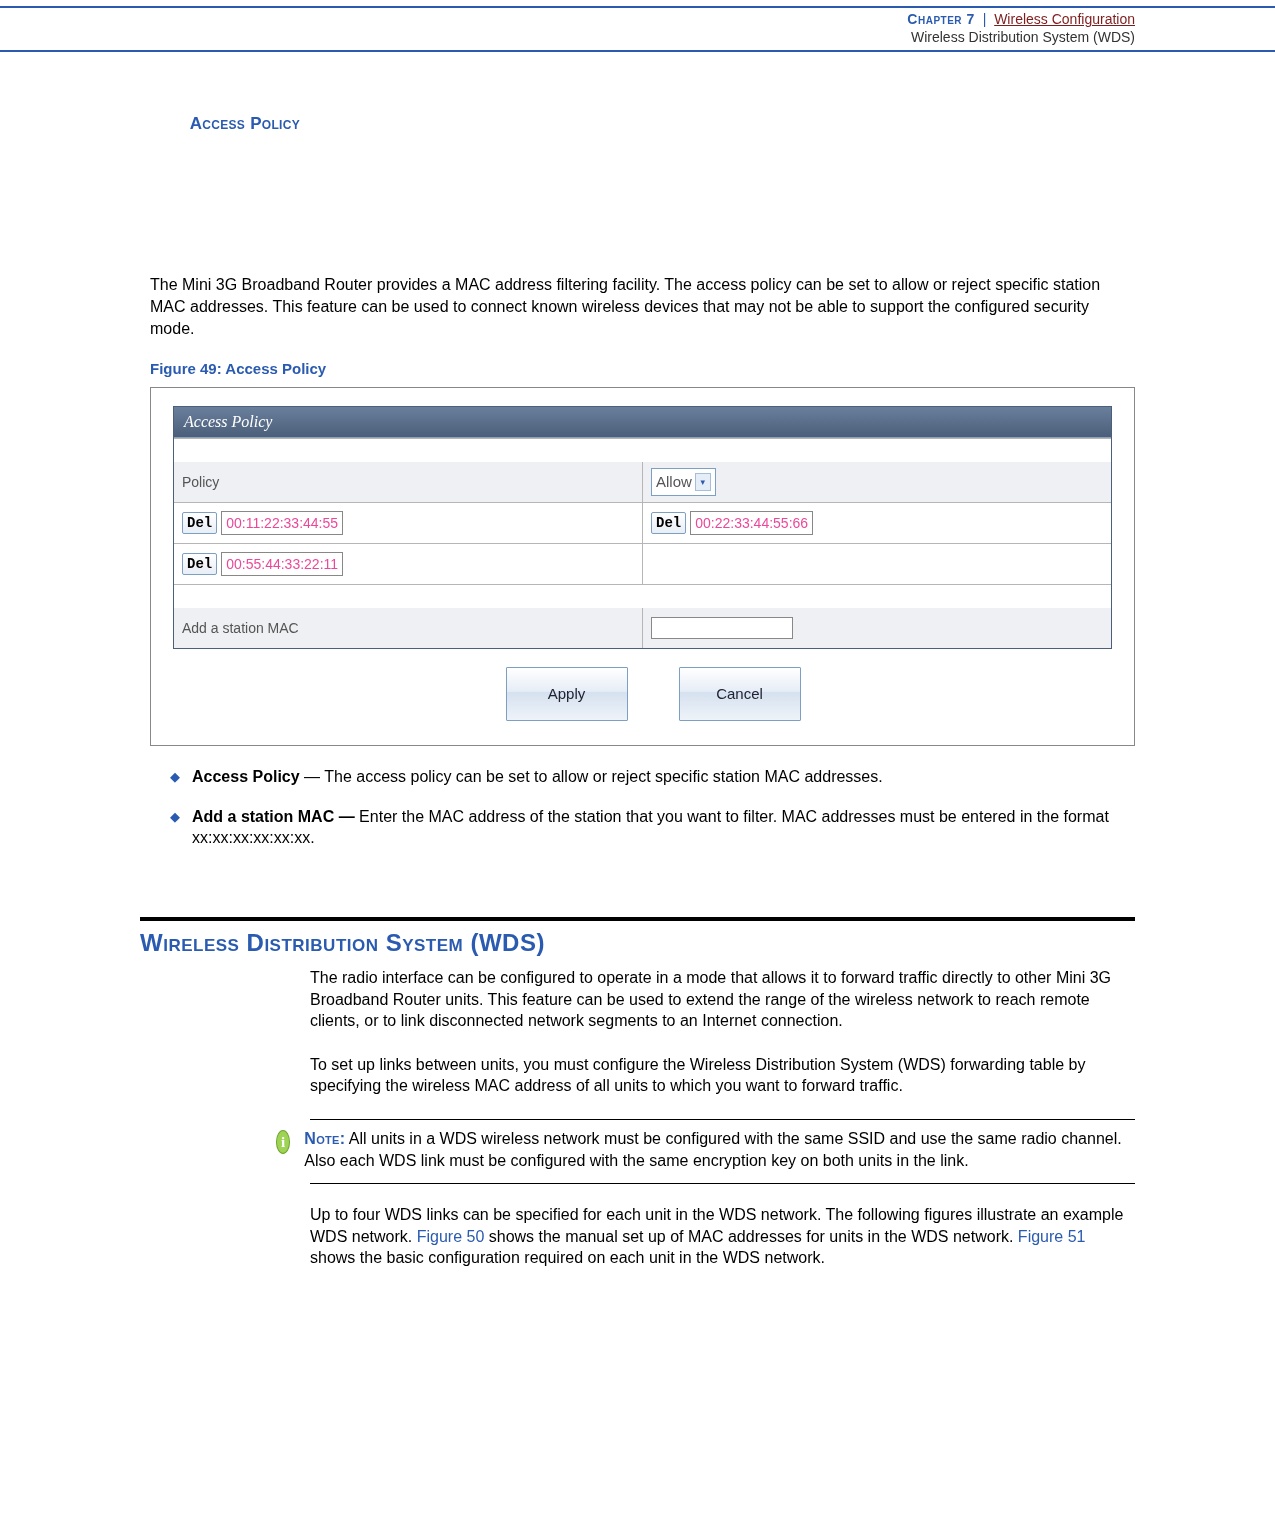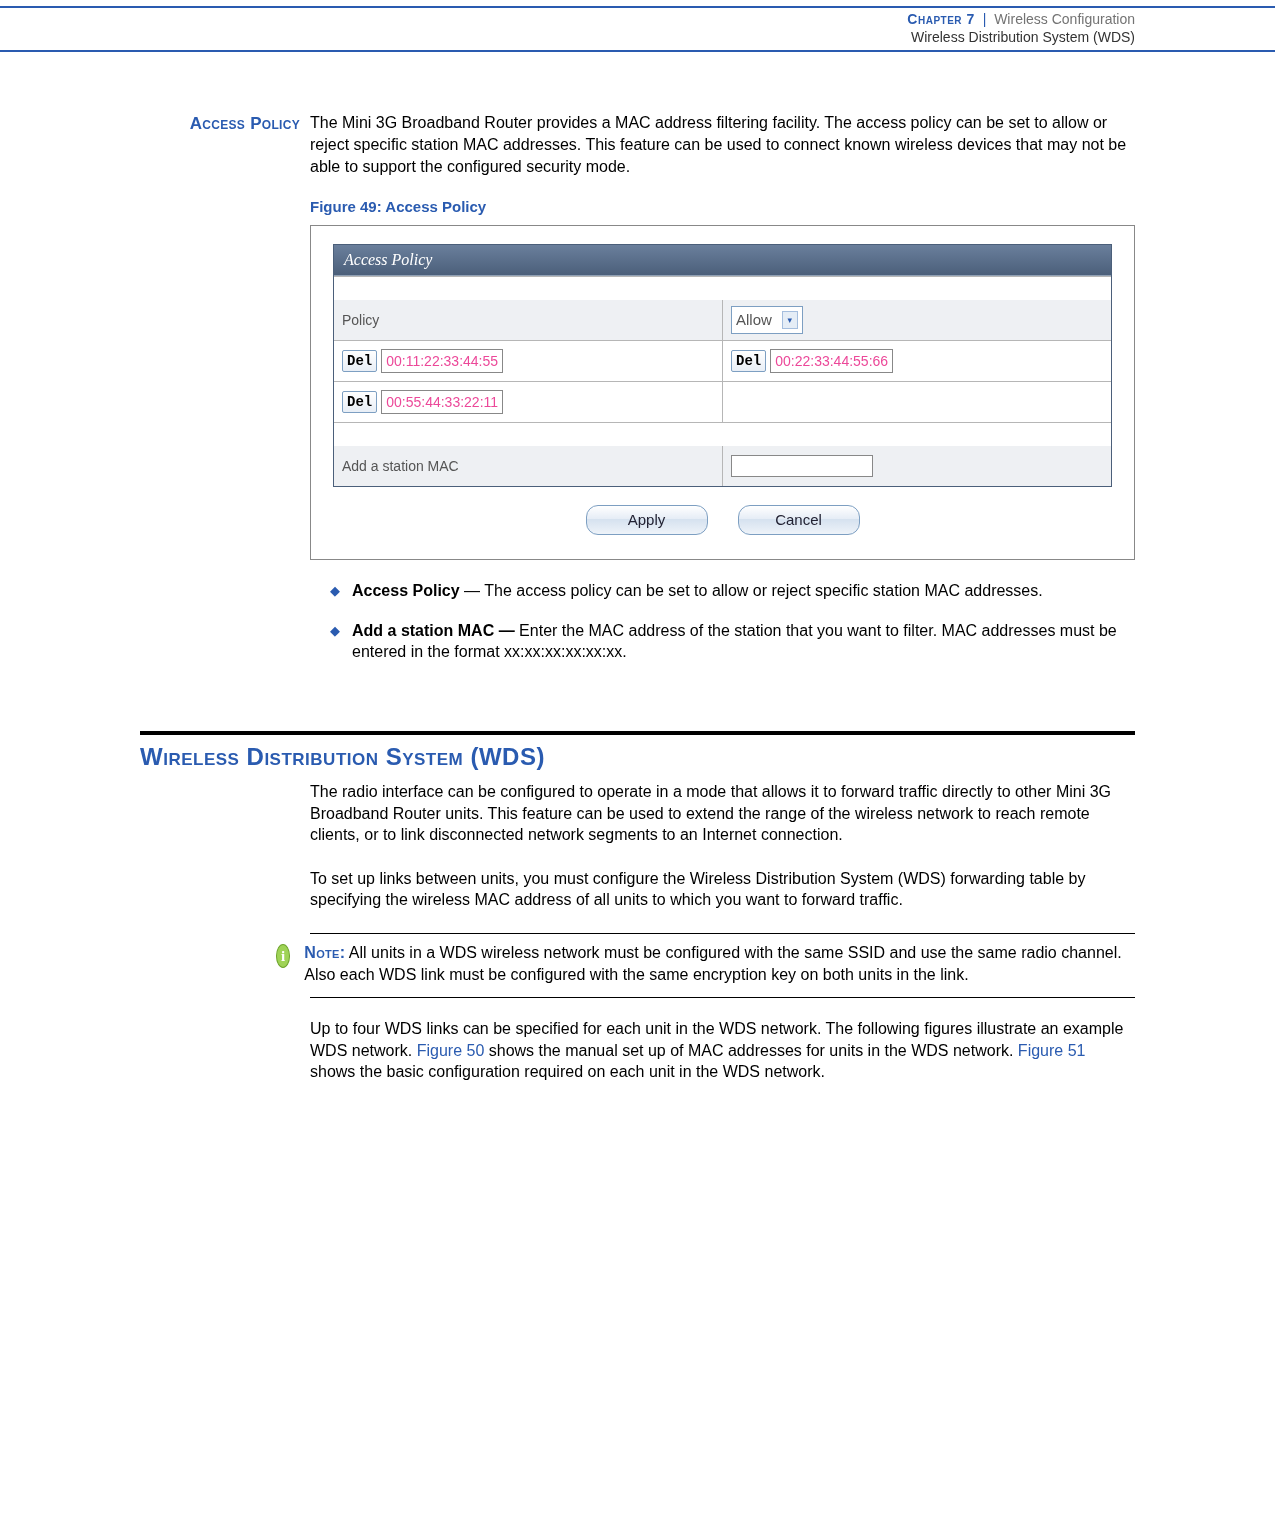--- a/index.html
+++ b/index.html
@@ -24,28 +24,29 @@
     font-size: 14px;
     line-height: 1.3;
   }
   .topbar .chapter {
     color: #2a5bb0;
     font-weight: bold;
     letter-spacing: 0.5px;
     font-variant: small-caps;
   }
   .topbar .pipe { color: #2a5bb0; padding: 0 4px; }
-  .topbar .wconf { color: #737373; }
+  .topbar .wconf { color: #7f1d1d; text-decoration: underline; }
   .topbar .subline { color: #333; }
   .content {
     margin: 60px 140px 0 140px;
   }
   .row {
     display: flex;
     align-items: flex-start;
+    flex-direction: column;
   }
   .leftlabel {
     width: 160px;
     flex: 0 0 160px;
     text-align: right;
     color: #2a5bb0;
     font-weight: bold;
     font-variant: small-caps;
     letter-spacing: 0.3px;
     font-size: 17px;
@@ -96,21 +97,21 @@
   .ap-cell + .ap-cell { border-left: 1px solid #b6b6b6; }
   .shade { background: #eef0f3; color: #555; font-family: Arial, sans-serif; font-size: 14px; margin-top: 23px;}
   .sel {
     font-family: Arial, sans-serif;
     font-size: 15px;
     border: 1px solid #7d9fc2;
     background: #fff;
     padding: 2px 4px;
     display: inline-flex;
     align-items: center;
-    gap: 10px;
+    gap: 3px;
     height: 22px;
   }
   .sel-arrow {
     width: 14px; height: 16px;
     background: #e5edf6;
     border: 1px solid #a5bede;
     display: flex; align-items: center; justify-content: center;
     font-size: 9px; color: #2a5bb0;
   }
   .delbtn {
@@ -139,26 +140,27 @@
   .btnrow {
     margin-top: 18px;
     display:flex;
     justify-content:center;
     gap: 30px;
   }
   .winbtn {
     font-family: Arial, sans-serif;
     font-size: 15px;
     min-width: 120px;
-    padding: 4px 0;
+    padding: 16px 0;
     text-align:center;
     border: 1px solid #7d9fc2;
-    border-radius: 12px;
+    border-radius: 1px;
     background: linear-gradient(#fff 0%, #e6edf6 45%, #d5e1ef 46%, #eef3f9 100%);
     color:#223;
+    margin-left:21px;
   }
   .afterfig { margin-top: 36px; }
   .bullets { margin-top: 20px; }
   .bitem {
     display:flex;
     align-items:flex-start;
     margin-bottom: 18px;
   }
   .diamond {
     color: #2a5bb0;

